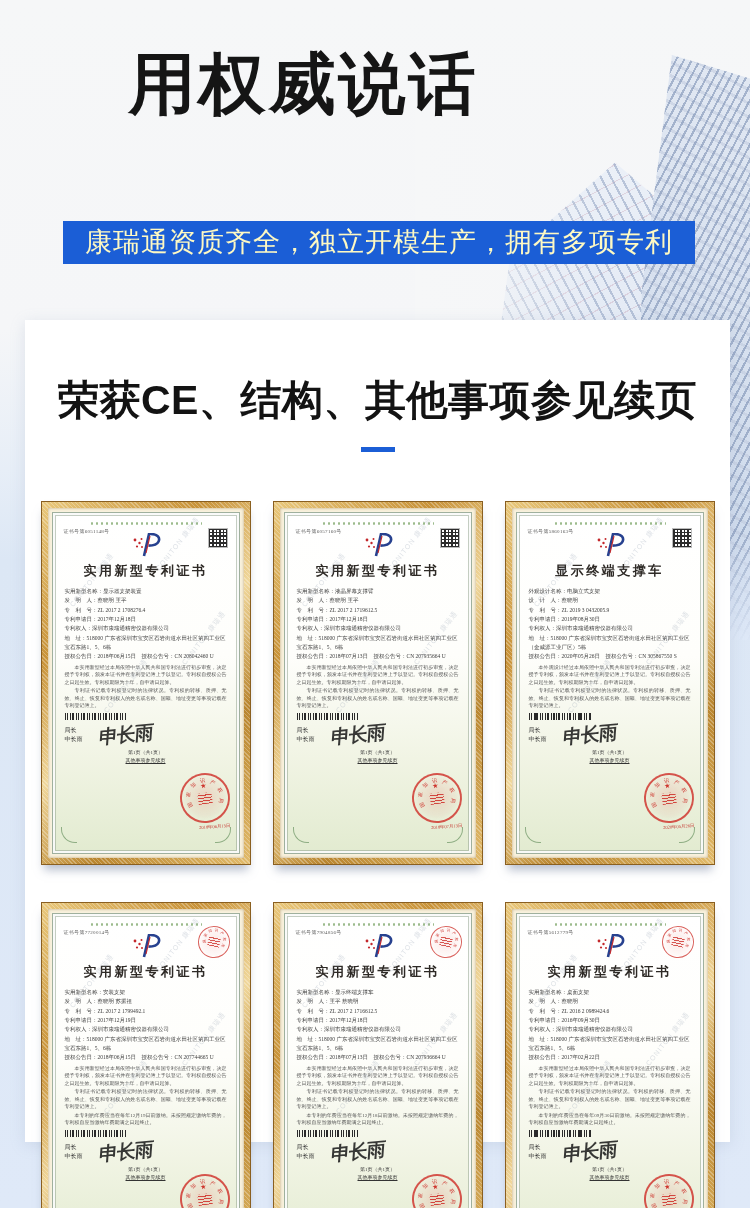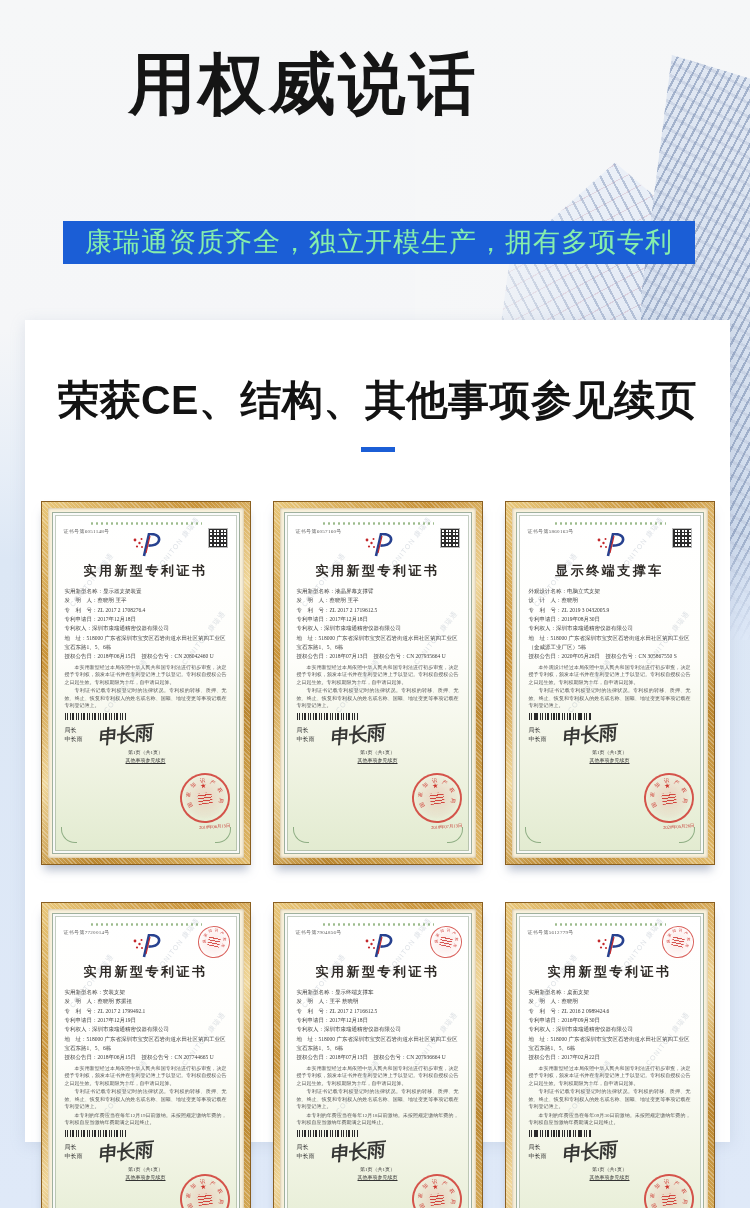--- a/index.html
+++ b/index.html
@@ -22,21 +22,21 @@
        linear-gradient(180deg, rgba(224,231,242,.95), rgba(203,216,235,.95));
      clip-path:polygon(35% 0,100% 4%,100% 100%,0 100%,10% 40%);}
   .building-fade{position:absolute;inset:0;background:linear-gradient(90deg,#f6f7f8 0%,rgba(246,247,248,0) 55%),
      linear-gradient(0deg, rgba(223,233,248,.95) 0%, rgba(223,233,248,0) 18%);}
 
   
   .hero{position:absolute;top:0;left:0;width:607px;text-align:center;z-index:2;color:#151515;}
   .hero-line1{margin-top:48px;font-size:67px;line-height:1.06;font-weight:900;letter-spacing:3px;}
   .hero-line2{font-size:58px;line-height:1.12;font-weight:900;letter-spacing:1px;}
   .banner{position:absolute;top:221px;left:63px;width:632px;height:43px;z-index:2;background:#1b5ed6;
-          color:#86efac;font-size:27px;line-height:43px;text-align:center;letter-spacing:1px;}
+          color:#fef9c3;font-size:27px;line-height:43px;text-align:center;letter-spacing:1px;}
 
   
   .card{position:absolute;top:320px;left:25px;width:705px;height:822px;background:#fff;z-index:3;
         box-shadow:0 3px 14px rgba(140,158,185,.22);}
   .card-title{margin:53px 0 0;text-align:center;font-size:41px;font-weight:900;color:#131313;letter-spacing:0.5px;}
   .card-dash{width:34px;height:5px;background:#1b5ed6;margin:19px auto 0;}
   .cert-grid{display:grid;grid-template-columns:repeat(3,210px);column-gap:22px;row-gap:37px;
              justify-content:center;margin-top:49px;}
 
   

